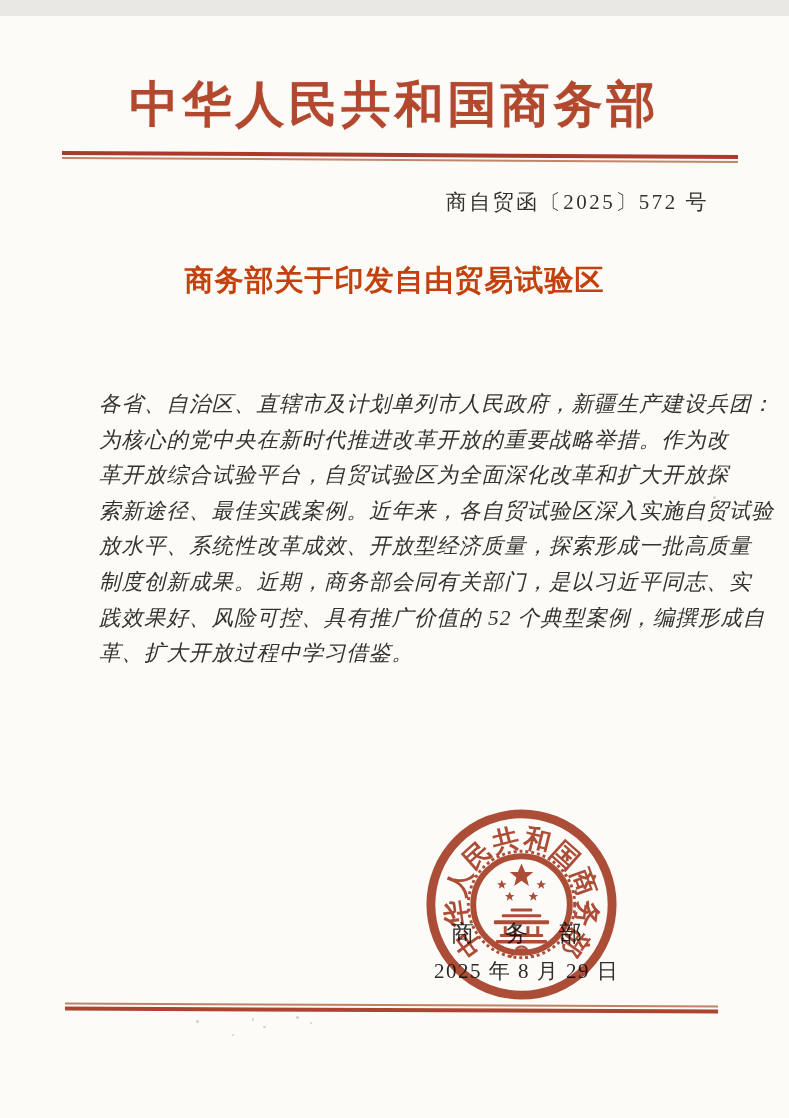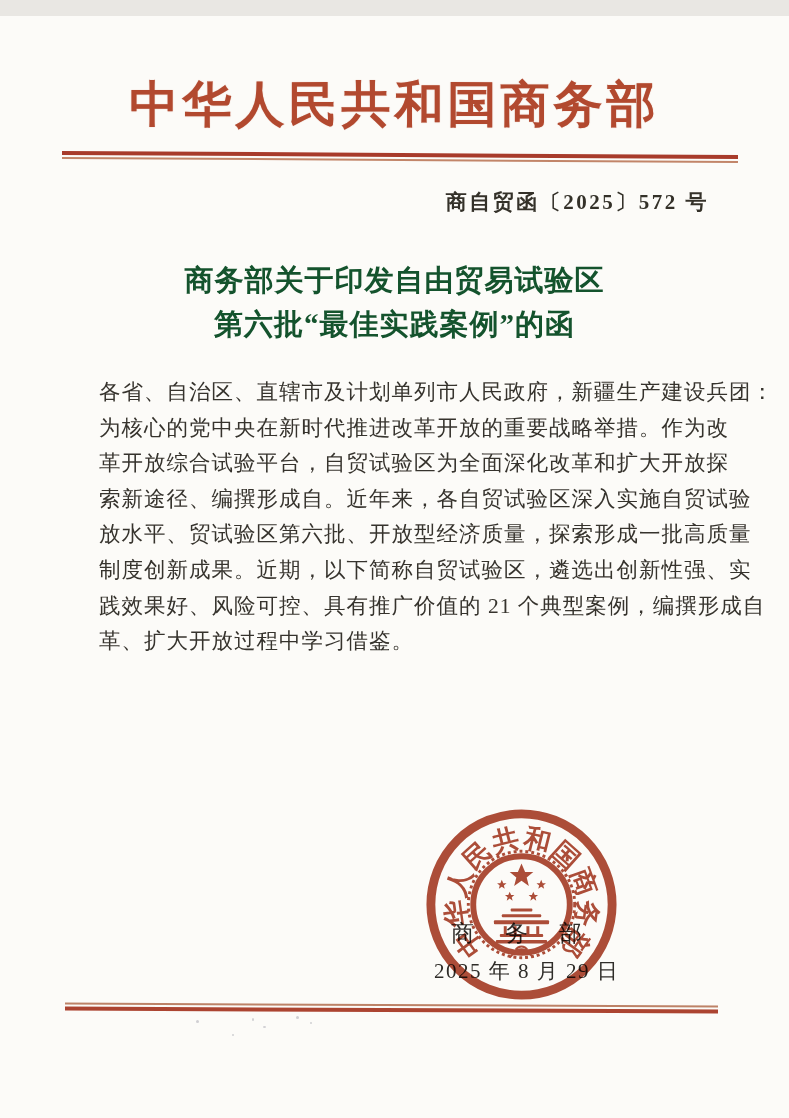--- a/index.html
+++ b/index.html
@@ -22,34 +22,35 @@
     text-shadow:0 0 1px rgba(178,73,47,.45);
   }
   .rule{position:absolute;}
   .rule-header{left:62px;top:137px;width:676px;transform:rotate(.35deg);}
   .rule-header .thick{height:4px;background:#a83b2b;}
   .rule-header .gap{height:2px;}
   .rule-header .thin{height:2px;background:#c28569;}
   .doc-number{
     position:absolute;right:80px;top:172px;
     font-size:21px;color:#343129;
-    letter-spacing:2.5px;white-space:nowrap;font-weight:bold;
+    letter-spacing:2.5px;white-space:nowrap;
   }
   
   .doc-title{
     position:absolute;left:0;top:242px;width:100%;
-    text-align:center;color:#14532d;
+    text-align:center;color:#c2410c;
     font-size:29px;font-weight:bold;line-height:44px;
   }
   .doc-title div{white-space:nowrap;letter-spacing:1px;}
   
   .body-text{
-    position:absolute;left:99px;top:359px;width:620px;
+    position:absolute;left:99px;top:371px;width:620px;
     font-size:21.5px;line-height:35.6px;
     color:#36332d;
+    font-style:italic;
   }
   .body-text .line{white-space:nowrap;letter-spacing:1px;}
   .body-text .indent{padding-left:43px;}
   
   .ministry-name{
     position:absolute;left:451px;top:902px;
     font-size:23px;color:#2f2d29;letter-spacing:31px;
     white-space:nowrap;
   }
   .sign-date{
@@ -84,31 +85,30 @@
   <div class="rule rule-header">
     <div class="thick"></div>
     <div class="gap"></div>
     <div class="thin"></div>
   </div>
 
   <div class="doc-number">商自贸函〔2025〕572 号</div>
 
   <div class="doc-title">
     <div>商务部关于印发自由贸易试验区</div>
-    <div>第六批“最佳实践案例”的函</div>
   </div>
 
   <div class="body-text">
     <div class="line">各省、自治区、直辖市及计划单列市人民政府，新疆生产建设兵团：</div>
     <div class="line">为核心的党中央在新时代推进改革开放的重要战略举措。作为改</div>
     <div class="line">革开放综合试验平台，自贸试验区为全面深化改革和扩大开放探</div>
-    <div class="line">索新途径、编撰形成自。近年来，各自贸试验区深入实施自贸试验</div>
-    <div class="line">放水平、贸试验区第六批、开放型经济质量，探索形成一批高质量</div>
-    <div class="line">制度创新成果。近期，以下简称自贸试验区，遴选出创新性强、实</div>
-    <div class="line">践效果好、风险可控、具有推广价值的 21 个典型案例，编撰形成自</div>
+    <div class="line">索新途径、最佳实践案例。近年来，各自贸试验区深入实施自贸试验</div>
+    <div class="line">放水平、系统性改革成效、开放型经济质量，探索形成一批高质量</div>
+    <div class="line">制度创新成果。近期，商务部会同有关部门，是以习近平同志、实</div>
+    <div class="line">践效果好、风险可控、具有推广价值的 52 个典型案例，编撰形成自</div>
     <div class="line">革、扩大开放过程中学习借鉴。</div>
   </div>
 
   <div class="ministry-name">商务部</div>
   <div class="sign-date">2025 年 8 月 29 日</div>
 
   <svg class="seal" viewBox="0 0 200 200">
     <g fill="none" stroke="#a8402a">
       <circle cx="100" cy="100" r="92" stroke-width="9"></circle>
       <circle cx="100" cy="100" r="49" stroke-width="6"></circle>

